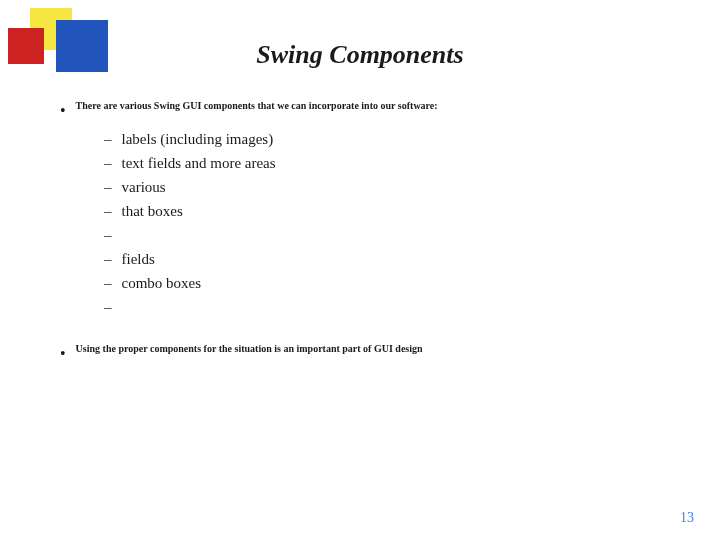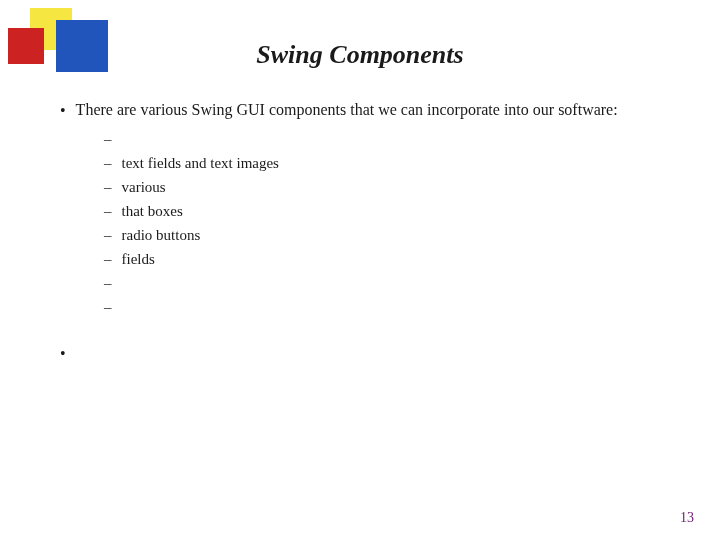--- a/index.html
+++ b/index.html
@@ -99,22 +99,23 @@
     }
 
     .bullet-dot {
       margin-right: 10px;
       margin-top: 1px;
       font-size: 16px;
       flex-shrink: 0;
     }
 
     .bullet-text {
-      font-size: 16px;
+      font-size: 10px;
       line-height: 1.55;
+      font-weight: bold;
     }
 
     .sub-list {
       margin-left: 44px;
       margin-top: 4px;
     }
 
     .sub-item {
       display: flex;
       align-items: flex-start;
@@ -126,21 +127,21 @@
     .dash {
       margin-right: 10px;
       flex-shrink: 0;
     }
 
     .page-number {
       position: absolute;
       bottom: 14px;
       right: 26px;
       font-size: 14px;
-      color: #701a75;
+      color: #3b82f6;
     }
   </style>
 </head>
 <body>
 
 <div class="corner-decoration">
   <div class="square-yellow"></div>
   <div class="square-red"></div>
   <div class="square-blue"></div>
 </div>
@@ -152,52 +153,54 @@
   <div class="content-area">
 
     <div class="bullet-section">
       <div class="bullet-main">
         <span class="bullet-dot">•</span>
         <span class="bullet-text">There are various Swing GUI components that we can incorporate into our software:</span>
       </div>
       <div class="sub-list">
         <div class="sub-item">
           <span class="dash">–</span>
-        </div>
-        <div class="sub-item">
-          <span class="dash">–</span>
-          <span>text fields and text images</span>
+          <span>labels (including images)</span>
+        </div>
+        <div class="sub-item">
+          <span class="dash">–</span>
+          <span>text fields and more areas</span>
         </div>
         <div class="sub-item">
           <span class="dash">–</span>
           <span>various</span>
         </div>
         <div class="sub-item">
           <span class="dash">–</span>
           <span>that boxes</span>
         </div>
         <div class="sub-item">
           <span class="dash">–</span>
-          <span>radio buttons</span>
         </div>
         <div class="sub-item">
           <span class="dash">–</span>
           <span>fields</span>
         </div>
         <div class="sub-item">
           <span class="dash">–</span>
+          <span>combo boxes</span>
         </div>
         <div class="sub-item">
           <span class="dash">–</span>
         </div>
       </div>
     </div>
 
     <div class="bullet-section">
       <div class="bullet-main">
         <span class="bullet-dot">•</span>
+        <span class="bullet-text">Using the proper components for the situation is an important part of GUI design</span>
       </div>
     </div>
 
   </div>
 </div>
 
 <div class="page-number">13</div>
 
 </body></html>

